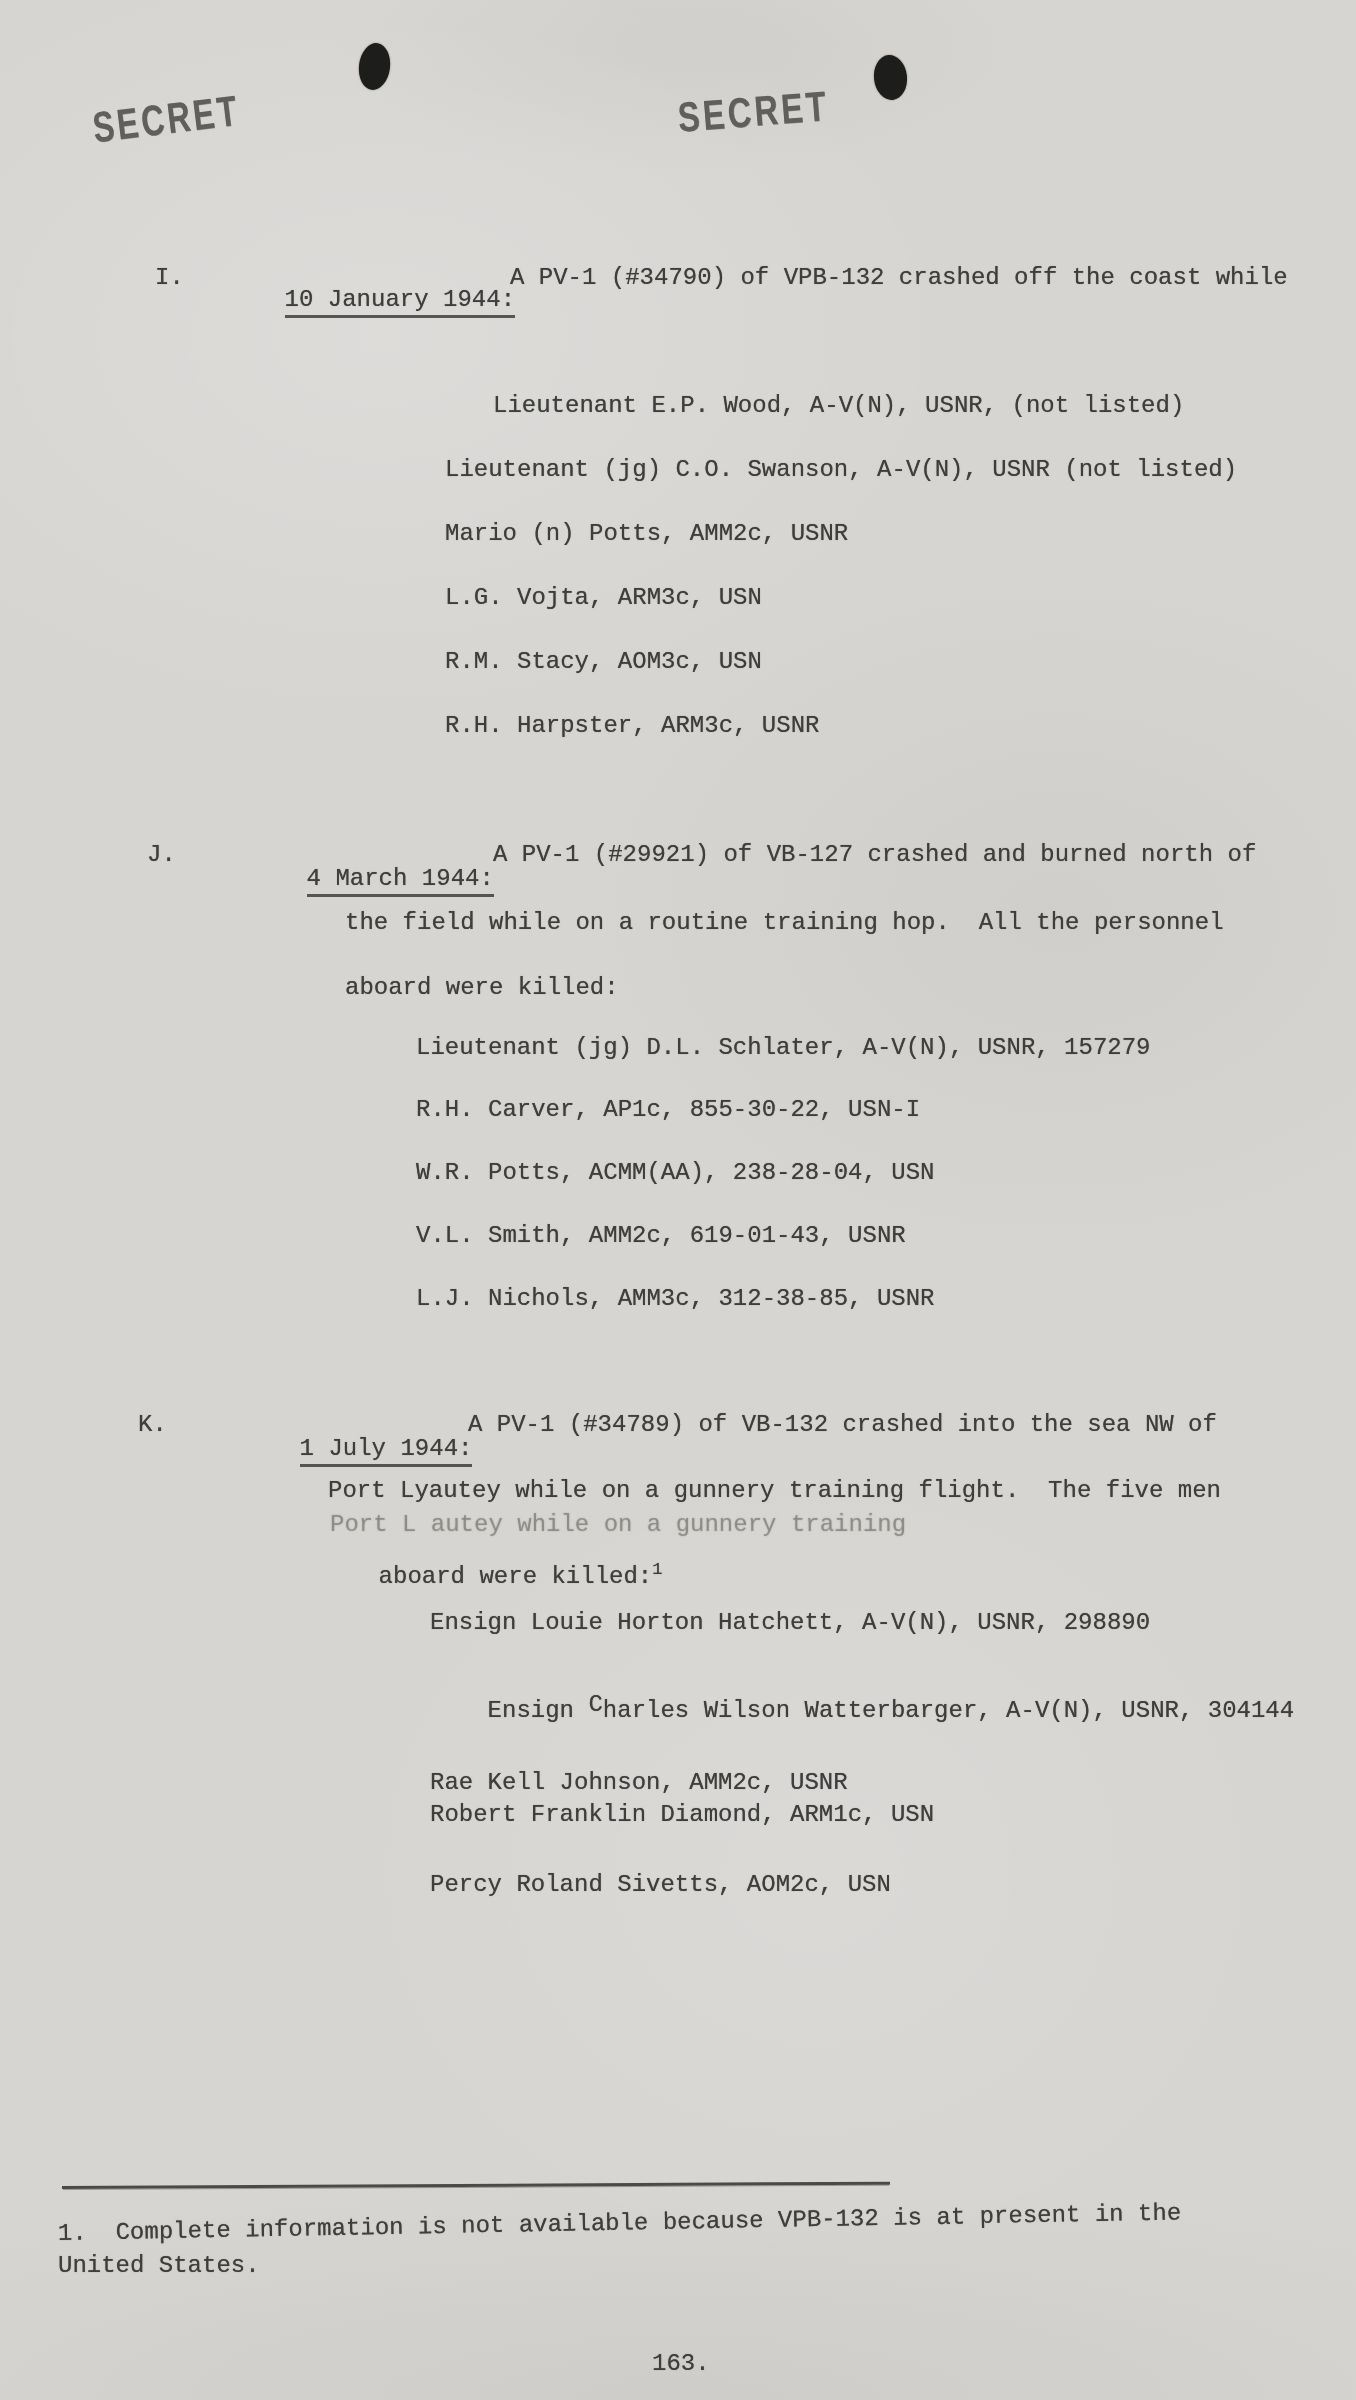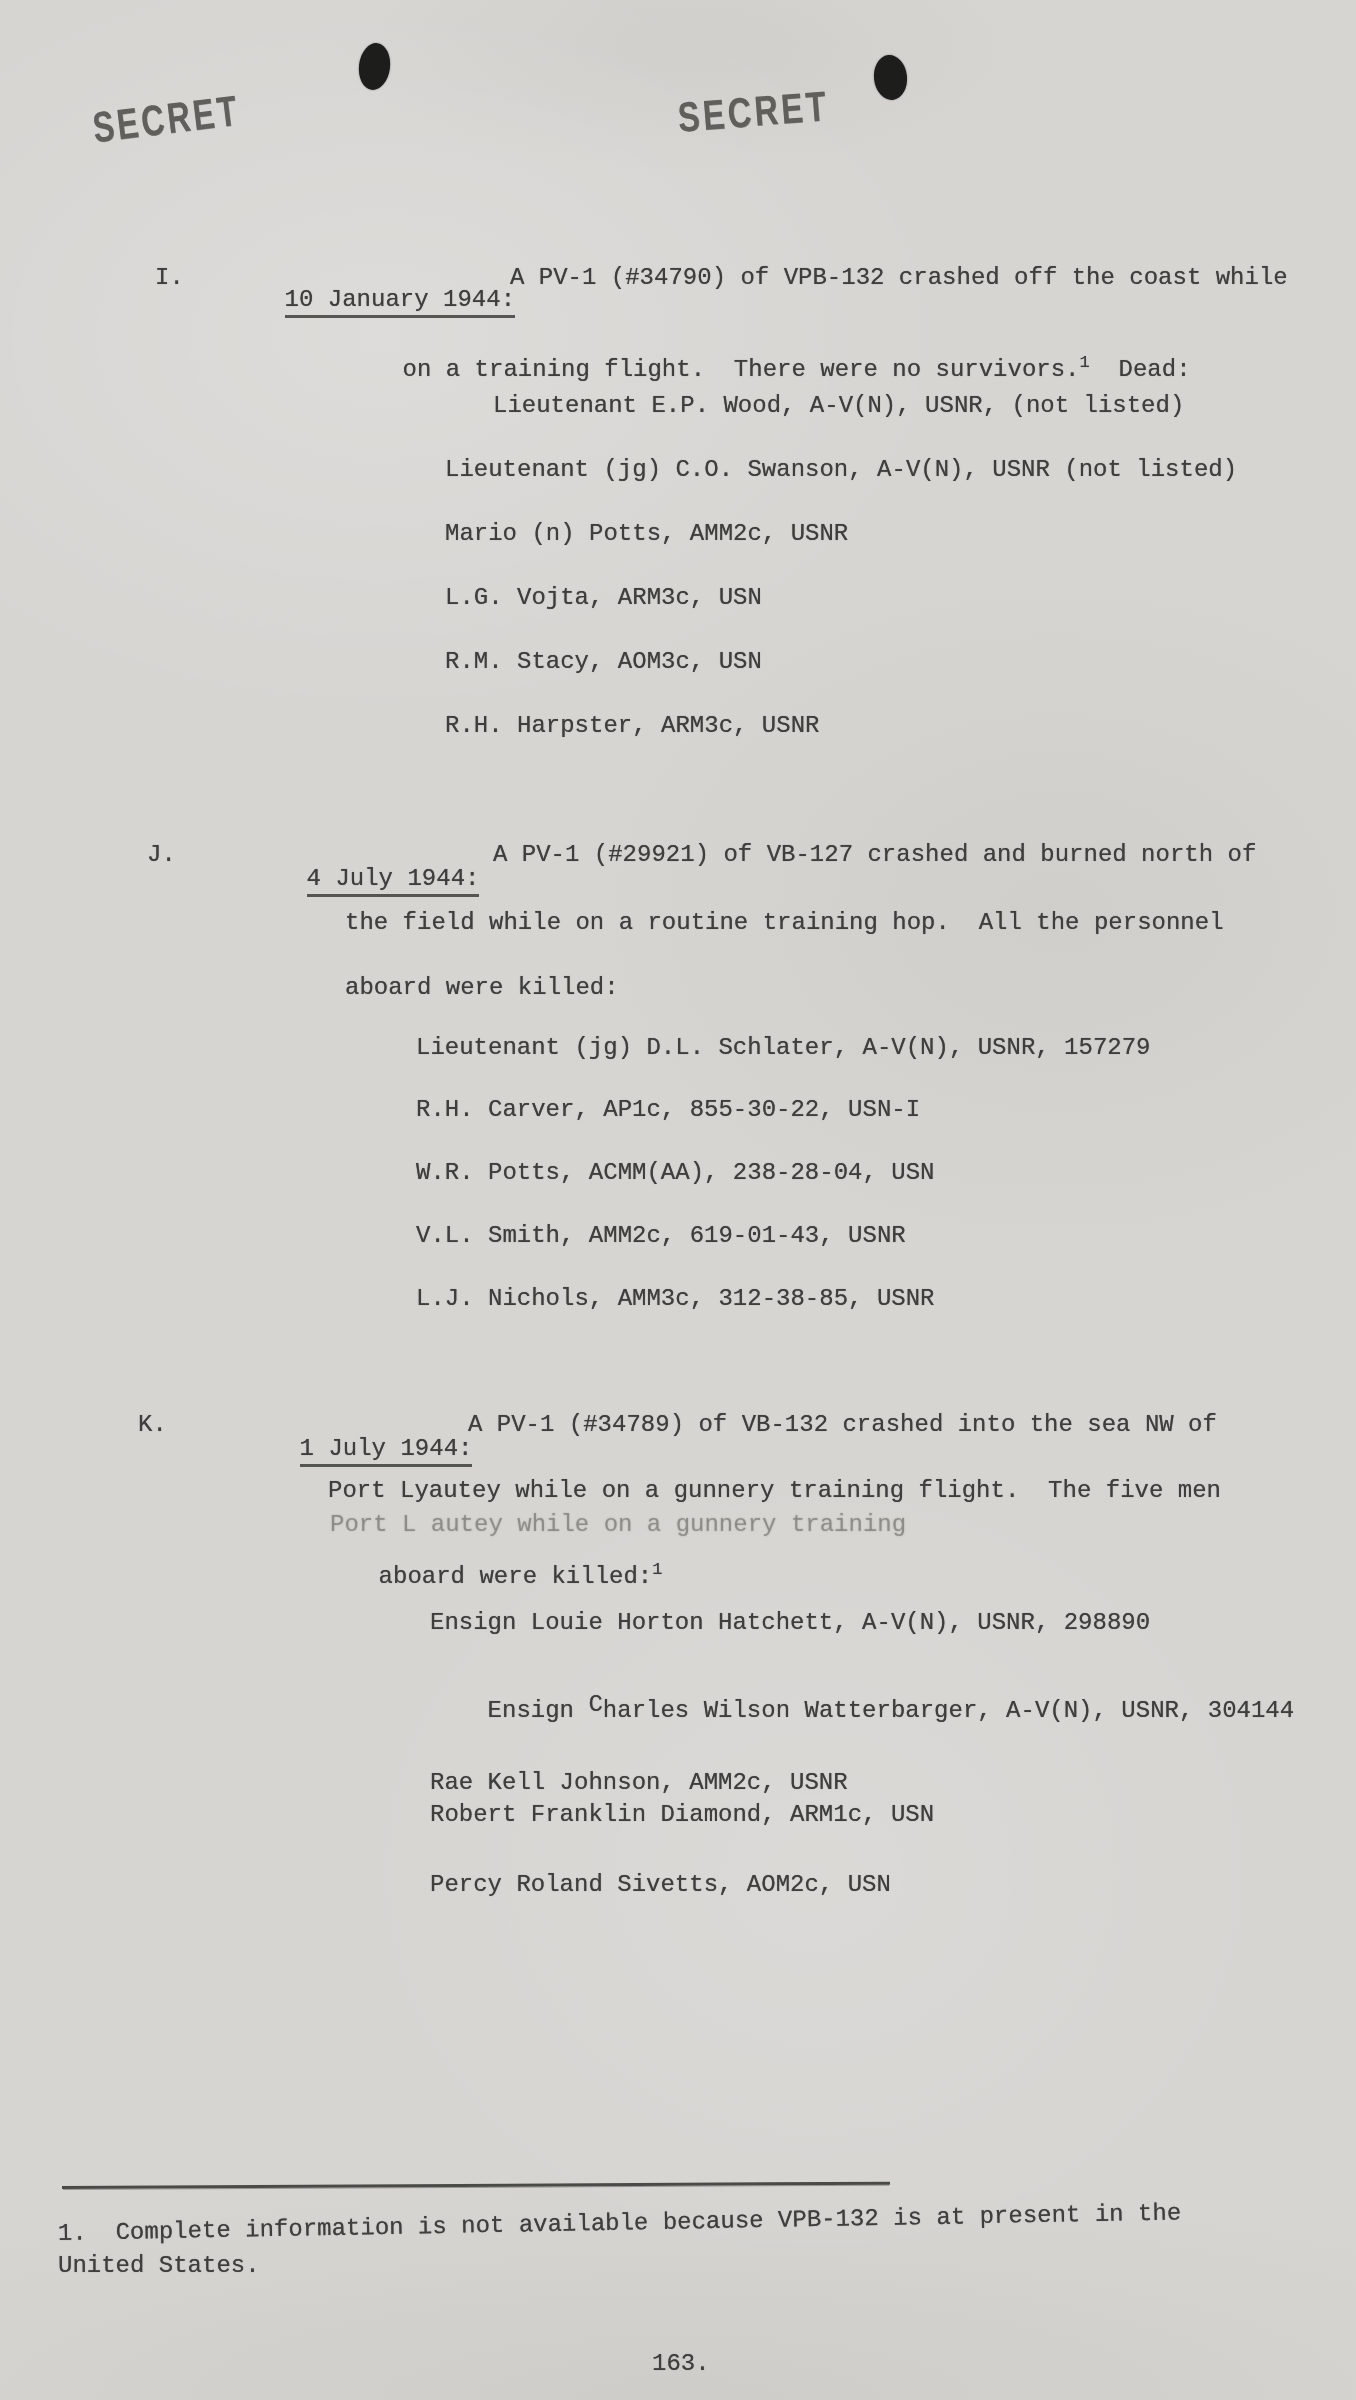--- a/index.html
+++ b/index.html
@@ -46,34 +46,31 @@
 
   <div class="stamp" style="left:90px;top:104px;transform:rotate(-7deg) scale(0.76,1.02);">SECRET</div>
   <div class="stamp" style="left:676px;top:94px;transform:rotate(-4.5deg) scale(0.78,1.0);">SECRET</div>
 
   <div class="line" style="left:155px;top:266px;">I.</div>
   <div class="line" style="left:227px;top:264px;">
     <span class="underline">10 January 1944:</span>
   </div>
   <div class="line" style="left:510px;top:266px;">A PV-1 (#34790) of VPB-132 crashed off the coast while</div>
 
-  <div class="line" style="left:345px;top:334px;">
-    <span>on a training flight.  There were no survivors.</span><span class="sup">1</span><span>  Dead:</span>
-  </div>
 
   <div class="line" style="left:445px;top:394px;margin-left:48px;">Lieutenant E.P. Wood, A-V(N), USNR, (not listed)</div>
   <div class="line" style="left:445px;top:458px;">Lieutenant (jg) C.O. Swanson, A-V(N), USNR (not listed)</div>
   <div class="line" style="left:445px;top:522px;">Mario (n) Potts, AMM2c, USNR</div>
   <div class="line" style="left:445px;top:586px;">L.G. Vojta, ARM3c, USN</div>
   <div class="line" style="left:445px;top:650px;">R.M. Stacy, AOM3c, USN</div>
   <div class="line" style="left:445px;top:714px;">R.H. Harpster, ARM3c, USNR</div>
 
   <div class="line" style="left:147px;top:843px;">J.</div>
   <div class="line" style="left:249px;top:843px;">
-    <span class="underline">4 July 1944:</span>
+    <span class="underline">4 March 1944:</span>
   </div>
   <div class="line" style="left:493px;top:843px;">A PV-1 (#29921) of VB-127 crashed and burned north of</div>
 
   <div class="line" style="left:345px;top:911px;">the field while on a routine training hop.  All the personnel</div>
   <div class="line" style="left:345px;top:976px;">aboard were killed:</div>
 
   <div class="line" style="left:416px;top:1036px;">Lieutenant (jg) D.L. Schlater, A-V(N), USNR, 157279</div>
   <div class="line" style="left:416px;top:1098px;">R.H. Carver, AP1c, 855-30-22, USN-I</div>
   <div class="line" style="left:416px;top:1161px;">W.R. Potts, ACMM(AA), 238-28-04, USN</div>
   <div class="line" style="left:416px;top:1224px;">V.L. Smith, AMM2c, 619-01-43, USNR</div>

